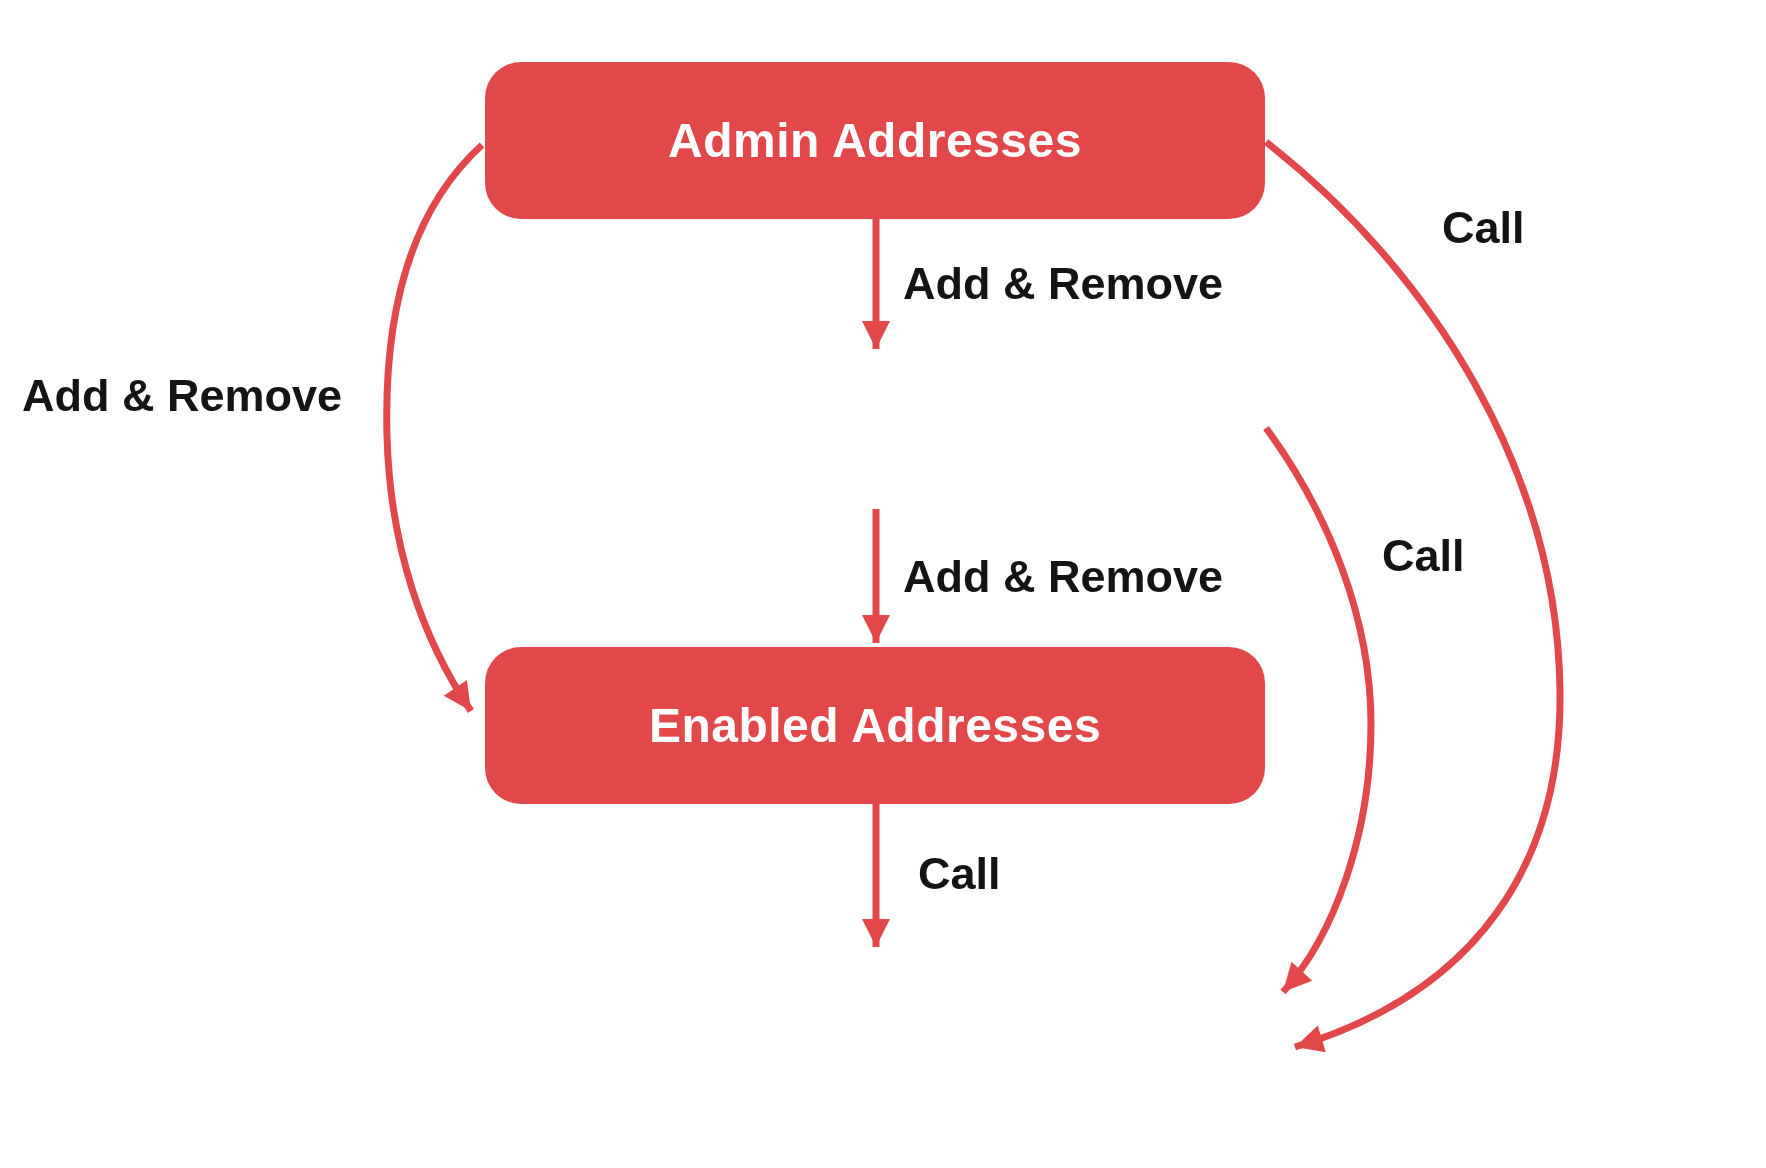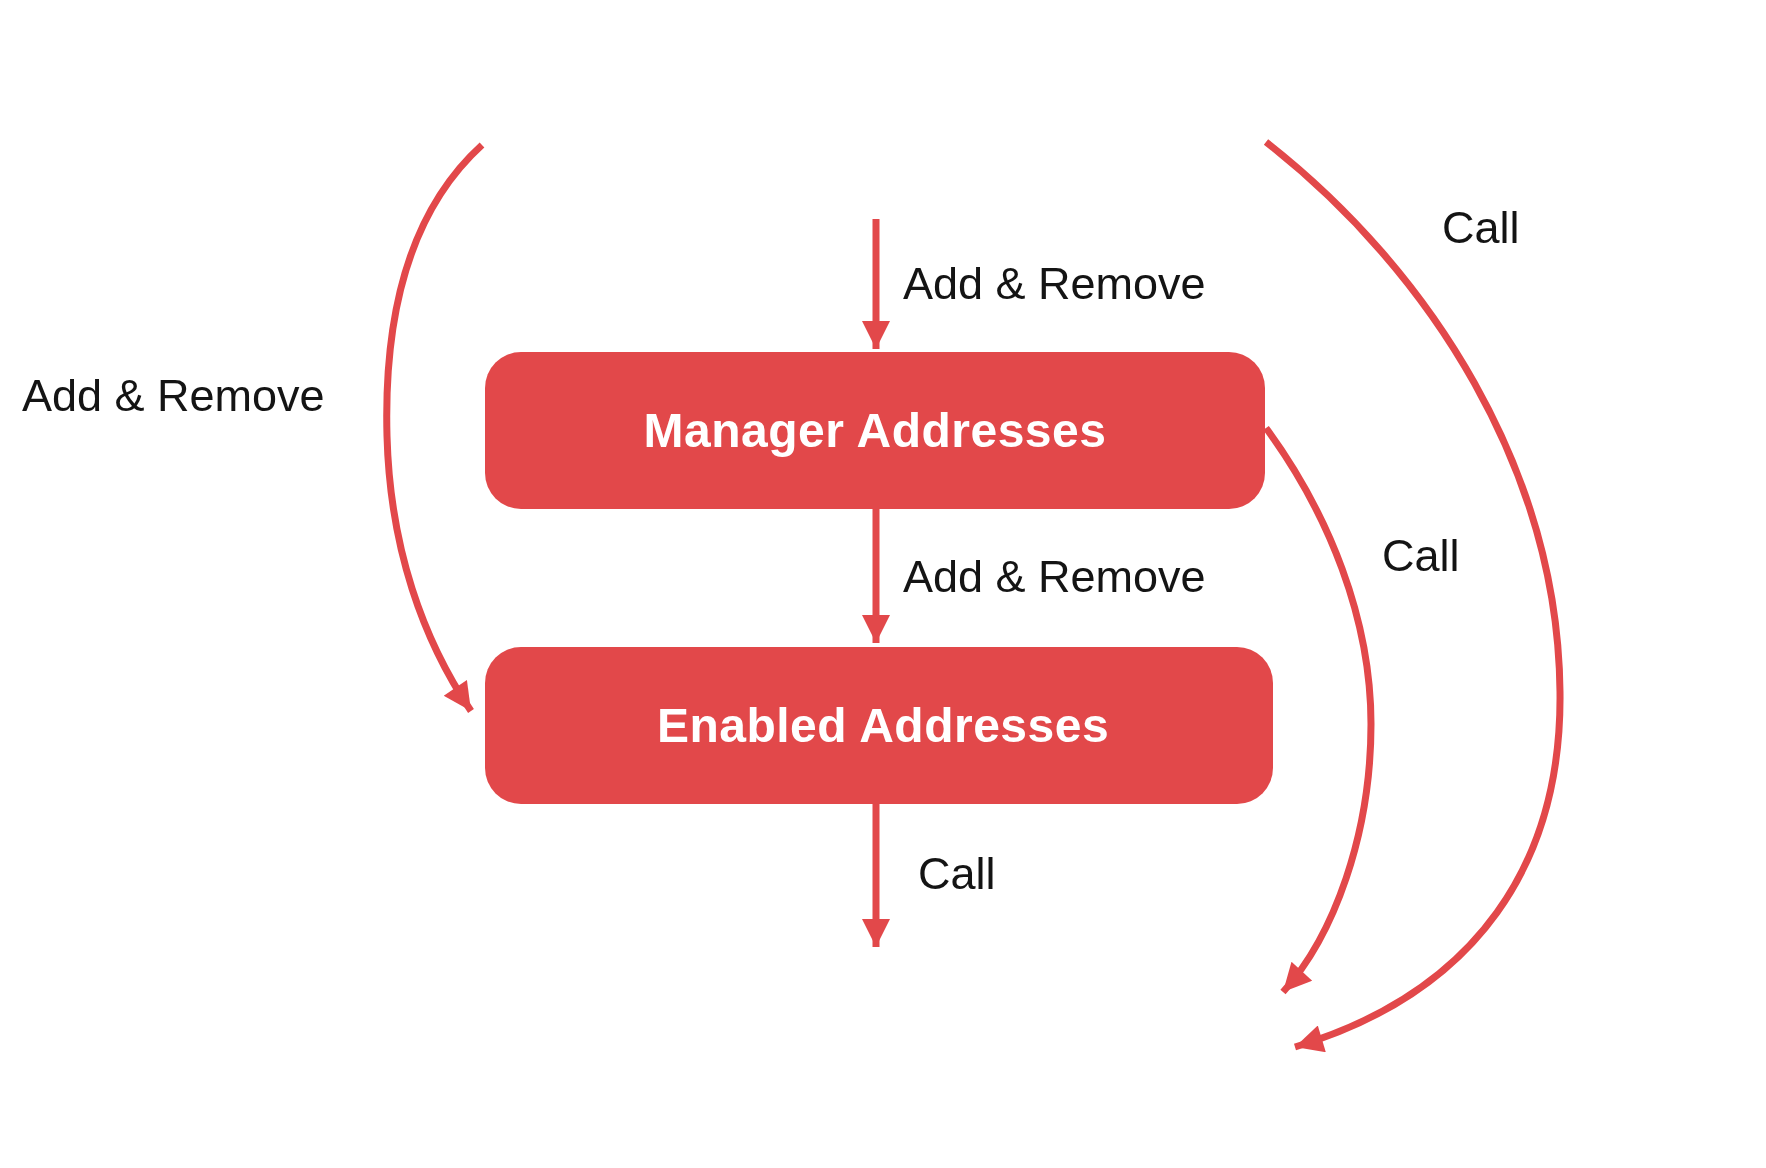--- a/index.html
+++ b/index.html
@@ -40,24 +40,25 @@
     font-weight: bold;
     letter-spacing: 0.5px;
     white-space: nowrap;
   }
   .edge-label {
     position: absolute;
     color: #141414;
     font-size: 45px;
     line-height: 54px;
     white-space: nowrap;
+    font-weight: bold;
   }
   #node-admin      { top: 62px;  }
   #node-manager    { top: 352px; }
-  #node-enabled    { top: 647px; padding-left: 8px; }
+  #node-enabled    { top: 647px; }
   #node-precompile { top: 952px; }
 
   #label-admin-manager   { left: 903px;  top: 257px; }
   #label-manager-enabled { left: 903px;  top: 550px; }
   #label-admin-enabled   { left: 22px;   top: 369px; }
   #label-enabled-precompile { left: 918px; top: 847px; }
   #label-admin-precompile   { left: 1442px; top: 201px; }
   #label-manager-precompile { left: 1382px; top: 529px; }
 </style>
 </head>
@@ -78,24 +79,24 @@
 
     <path d="M 482 145 C 406 214, 384 324, 387 436 C 390 548, 423 640, 471 711" fill="none" stroke-width="7" marker-end="url(#arrowhead)" stroke="#E2484A"></path>
 
     <path d="M 876 804 L 876 947" fill="none" stroke-width="7" marker-end="url(#arrowhead)" stroke="#E2484A"></path>
 
     <path d="M 1266 142 C 1432 272, 1558 472, 1560 692 C 1562 862, 1478 992, 1295 1047" fill="none" stroke-width="7" marker-end="url(#arrowhead)" stroke="#E2484A"></path>
 
     <path d="M 1266 428 C 1329 514, 1371 619, 1371 724 C 1371 834, 1334 936, 1283 992" fill="none" stroke-width="7" marker-end="url(#arrowhead)" stroke="#E2484A"></path>
   </svg>
 
+  <div class="node" id="node-admin">
+    <span class="node-label">Admin Addresses</span>
+  </div>
 
-  <div class="node" id="node-manager">
-    <span class="node-label">Manager Addresses</span>
-  </div>
 
   <div class="node" id="node-enabled">
     <span class="node-label">Enabled Addresses</span>
   </div>
 
 
   <div class="edge-label" id="label-admin-manager">Add &amp; Remove</div>
 
   <div class="edge-label" id="label-manager-enabled">Add &amp; Remove</div>
 

